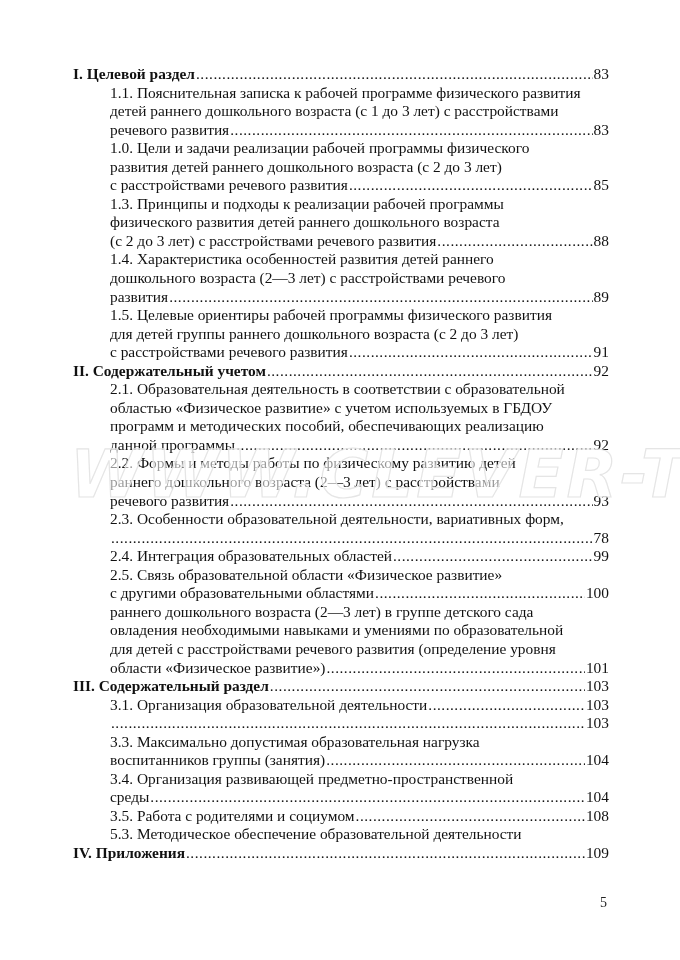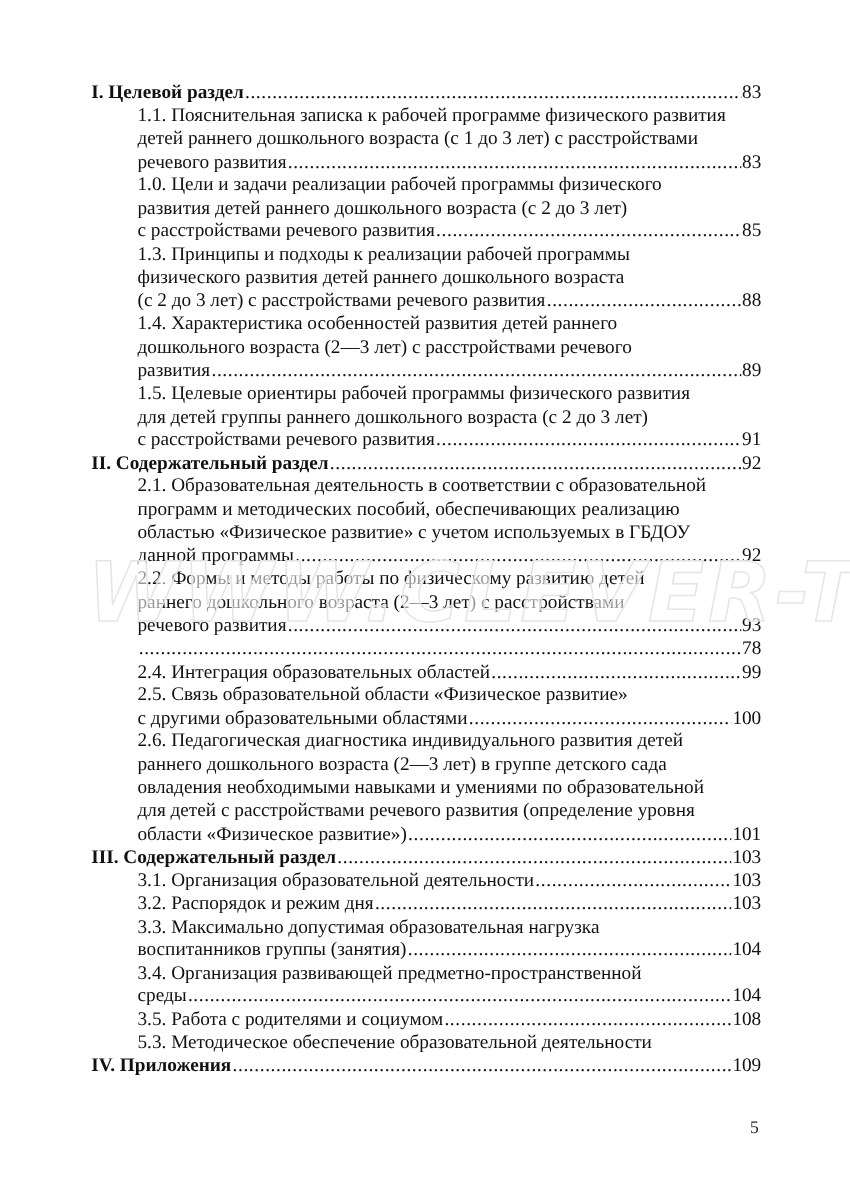--- a/index.html
+++ b/index.html
@@ -144,45 +144,46 @@
         <span class="line"><span class="txt">1.5. Целевые ориентиры рабочей программы физического развития</span></span>
         <span class="line"><span class="txt">для детей группы раннего дошкольного возраста (с 2 до 3 лет)</span></span>
         <span class="line last">
           <span class="txt">с расстройствами речевого развития</span>
           <span class="leader"></span>
           <span class="pnum">91</span>
         </span>
       </div>
       <div class="toc-entry level-1">
         <span class="line last">
-          <span class="txt">II. Содержательный раздел</span>
+          <span class="txt">II. Содержательный учетом</span>
           <span class="leader"></span>
           <span class="pnum">92</span>
         </span>
       </div>
       <div class="toc-entry level-2">
         <span class="line"><span class="txt">2.1. Образовательная деятельность в соответствии с образовательной</span></span>
+        <span class="line"><span class="txt">областью «Физическое развитие» с учетом используемых в ГБДОУ</span></span>
         <span class="line"><span class="txt">программ и методических пособий, обеспечивающих реализацию</span></span>
-        <span class="line"><span class="txt">областью «Физическое развитие» с учетом используемых в ГБДОУ</span></span>
         <span class="line last">
           <span class="txt">данной программы</span>
           <span class="leader"></span>
           <span class="pnum">92</span>
         </span>
       </div>
       <div class="toc-entry level-2">
         <span class="line"><span class="txt">2.2. Формы и методы работы по физическому развитию детей</span></span>
         <span class="line"><span class="txt">раннего дошкольного возраста (2—3 лет) с расстройствами</span></span>
         <span class="line last">
           <span class="txt">речевого развития</span>
           <span class="leader"></span>
           <span class="pnum">93</span>
         </span>
       </div>
       <div class="toc-entry level-2">
+        <span class="line"><span class="txt">2.3. Особенности образовательной деятельности, вариативных форм,</span></span>
         <span class="line last">
           <span class="leader"></span>
           <span class="pnum">78</span>
         </span>
       </div>
       <div class="toc-entry level-2">
         <span class="line last">
           <span class="txt">2.4. Интеграция образовательных областей</span>
           <span class="leader"></span>
           <span class="pnum">99</span>
@@ -190,21 +191,20 @@
       </div>
       <div class="toc-entry level-2">
         <span class="line"><span class="txt">2.5. Связь образовательной области «Физическое развитие»</span></span>
         <span class="line last">
           <span class="txt">с другими образовательными областями</span>
           <span class="leader"></span>
           <span class="pnum">100</span>
         </span>
       </div>
       <div class="toc-entry level-2">
-        <span class="line"><span class="txt">2.6. Педагогическая диагностика индивидуального развития детей</span></span>
         <span class="line"><span class="txt">раннего дошкольного возраста (2—3 лет) в группе детского сада</span></span>
         <span class="line"><span class="txt">овладения необходимыми навыками и умениями по образовательной</span></span>
         <span class="line"><span class="txt">для детей с расстройствами речевого развития (определение уровня</span></span>
         <span class="line last">
           <span class="txt">области «Физическое развитие»)</span>
           <span class="leader"></span>
           <span class="pnum">101</span>
         </span>
       </div>
       <div class="toc-entry level-1">
@@ -216,21 +216,20 @@
       </div>
       <div class="toc-entry level-2">
         <span class="line last">
           <span class="txt">3.1. Организация образовательной деятельности</span>
           <span class="leader"></span>
           <span class="pnum">103</span>
         </span>
       </div>
       <div class="toc-entry level-2">
         <span class="line last">
-          <span class="txt">3.2. Распорядок и режим дня</span>
           <span class="leader"></span>
           <span class="pnum">103</span>
         </span>
       </div>
       <div class="toc-entry level-2">
         <span class="line"><span class="txt">3.3. Максимально допустимая образовательная нагрузка</span></span>
         <span class="line last">
           <span class="txt">воспитанников группы (занятия)</span>
           <span class="leader"></span>
           <span class="pnum">104</span>

